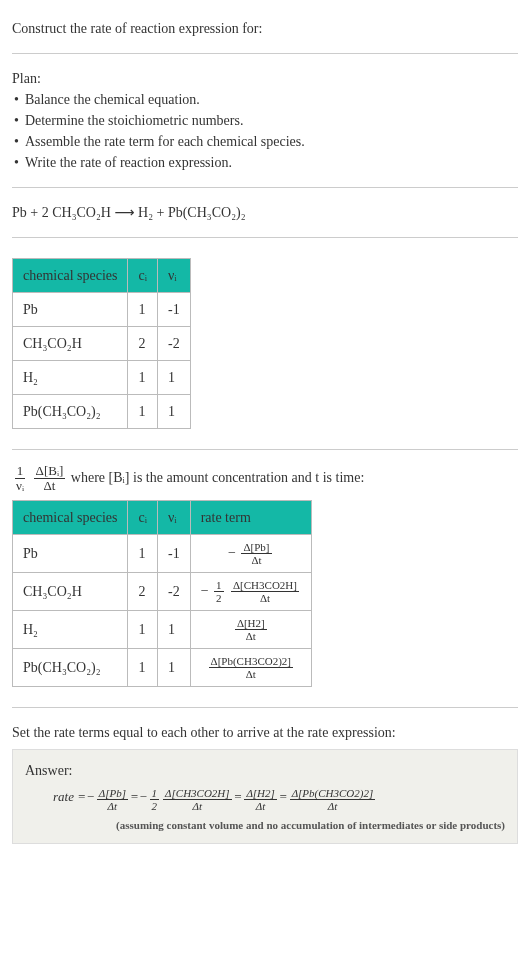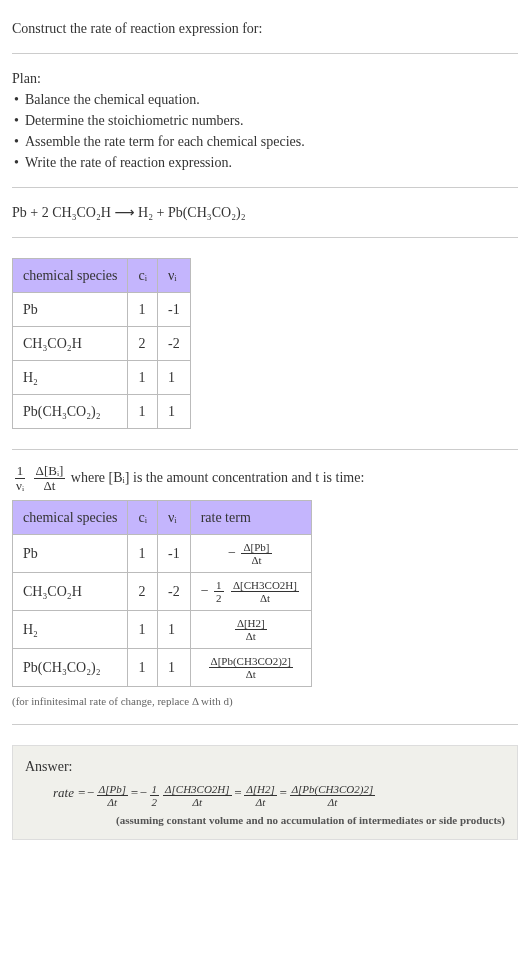--- a/index.html
+++ b/index.html
@@ -39,21 +39,21 @@
       margin: 6px 0;
     }
     th, td {
       border: 1px solid #bbb;
       padding: 6px 10px;
       text-align: left;
       font-weight: normal;
       vertical-align: middle;
     }
     th {
-      background: #c4b5fd;
+      background: #14b8a6;
     }
     .table-narrow td, .table-narrow th {
     }
     .table-narrow td:first-child, .table-narrow th:first-child {
       text-align: left;
     }
     .note-small {
       font-size: 11px;
       color: #666;
       margin-top: 2px;
@@ -249,26 +249,26 @@
       <td>1</td>
       <td class="rate-cell nowrap">
         <span class="frac">
               <span class="num">Δ[Pb(CH3CO2)2]</span>
               <span class="den">Δt</span>
             </span>
       </td>
     </tr>
   </tbody>
     </table>
-  <div class="note-small">(for infinitesimal rate of change, replace Δ with d)</div>
-</div>
-
-<hr>
-
-<div class="section">
+</div>
+
+<hr>
+
+<div class="section">
+  <div>Set the rate terms equal to each other to arrive at the rate expression:</div>
   <div class="answer-box">
     <div class="answer-label">Answer:</div>
     <div class="answer-content eq-line">
       <span>rate =</span>
 
       <span>−</span>
       <span class="frac">
           <span class="num">Δ[Pb]</span>
           <span class="den">Δt</span>
         </span>

